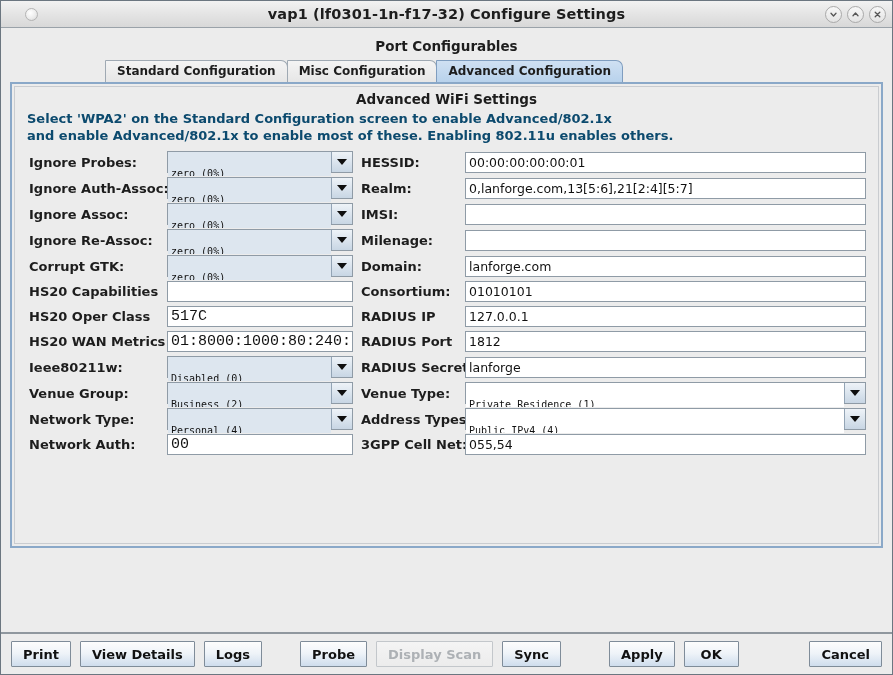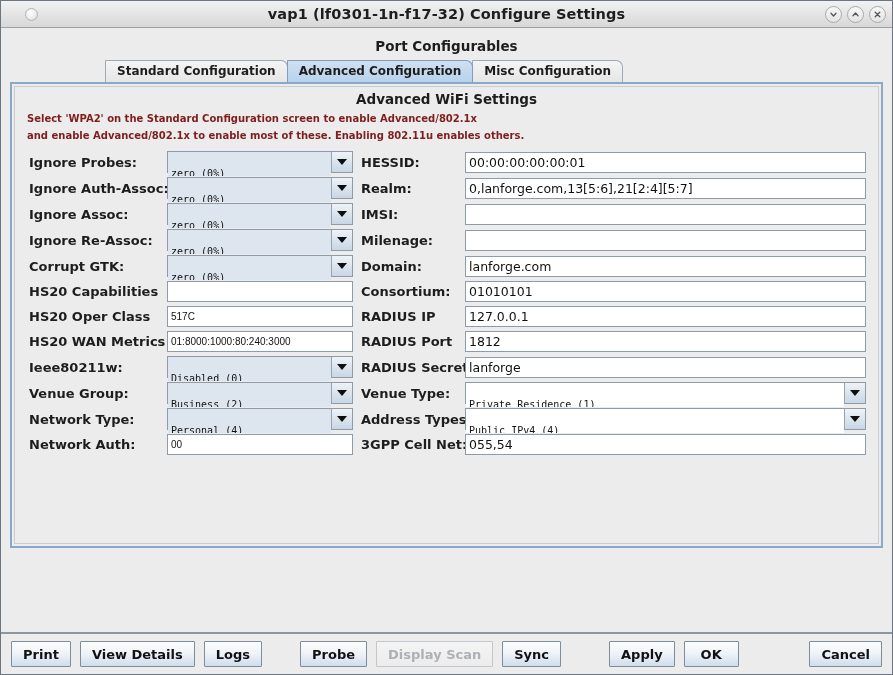--- a/index.html
+++ b/index.html
@@ -157,23 +157,23 @@
     position: relative;
   }
   .panel-title {
     text-align: center;
     font-size: 13.5px;
     font-weight: bold;
     color: #1d1d1d;
     padding: 1px 0 3px 0;
   }
   .panel-note {
-    font-size: 10px;
-    font-weight: bold;
-    color: #7f1d1d;
+    font-size: 13px;
+    font-weight: bold;
+    color: #0c4a6e;
     line-height: 17px;
     padding: 0 0 7px 4px;
   }
 
   
   .form {
     display: grid;
     grid-template-columns: 138px 190px 108px 1fr;
     row-gap: 4px;
     column-gap: 0;
@@ -186,22 +186,22 @@
     font-weight: bold;
     color: #1d1d1d;
     white-space: nowrap;
   }
   .flabel.r { padding-left: 4px; }
 
   .textfield {
     height: 21px;
     background: #ffffff;
     border: 1px solid #8f9ba6;
-    font-family: Liberation Sans, sans-serif;
-    font-size: 10px;
+    font-family: Liberation Mono, monospace;
+    font-size: 15px;
     color: #111111;
     line-height: 19px;
     padding: 0 3px;
     overflow: hidden;
     white-space: nowrap;
     cursor: text;
     width: 100%;
   }
   .textfield.sans {
     font-family: "DejaVu Sans", "Liberation Sans", sans-serif;
@@ -309,22 +309,22 @@
       </div>
     </div>
   </div>
 
 
   <div class="config-wrap">
     <div class="config-title">Port Configurables</div>
 
     <div class="tabs" id="tabs">
         <div class="tab">Standard Configuration</div>
+        <div class="tab">Misc Configuration</div>
         <div class="tab active">Advanced Configuration</div>
-        <div class="tab">Misc Configuration</div>
       </div>
 
     <div class="panel">
       <div class="panel-inner">
         <div class="panel-title">Advanced WiFi Settings</div>
         <div class="panel-note">
           <div>Select 'WPA2' on the Standard Configuration screen to enable Advanced/802.1x</div>
           <div>and enable Advanced/802.1x to enable most of these. Enabling 802.11u enables others.</div>
         </div>
 

